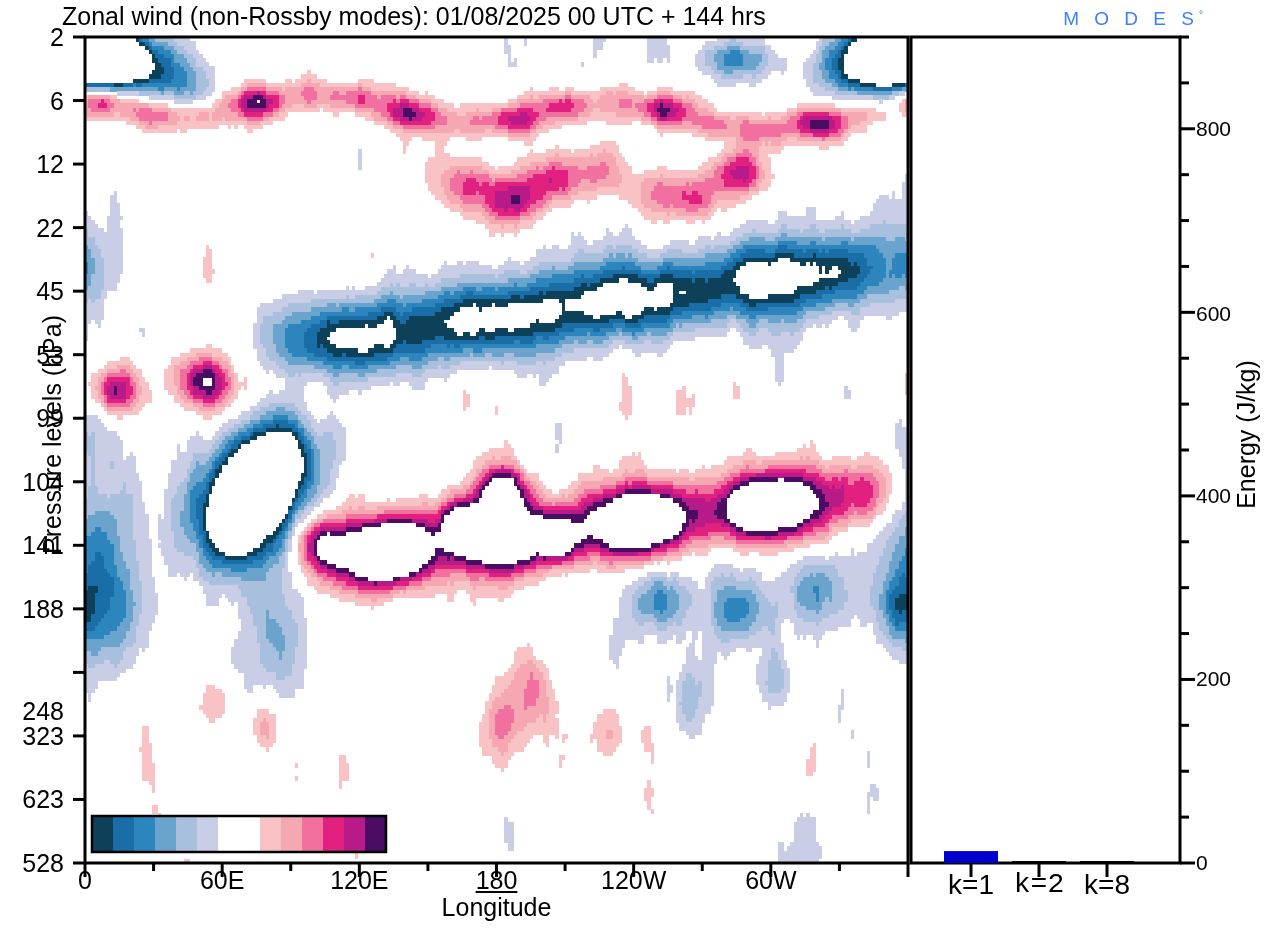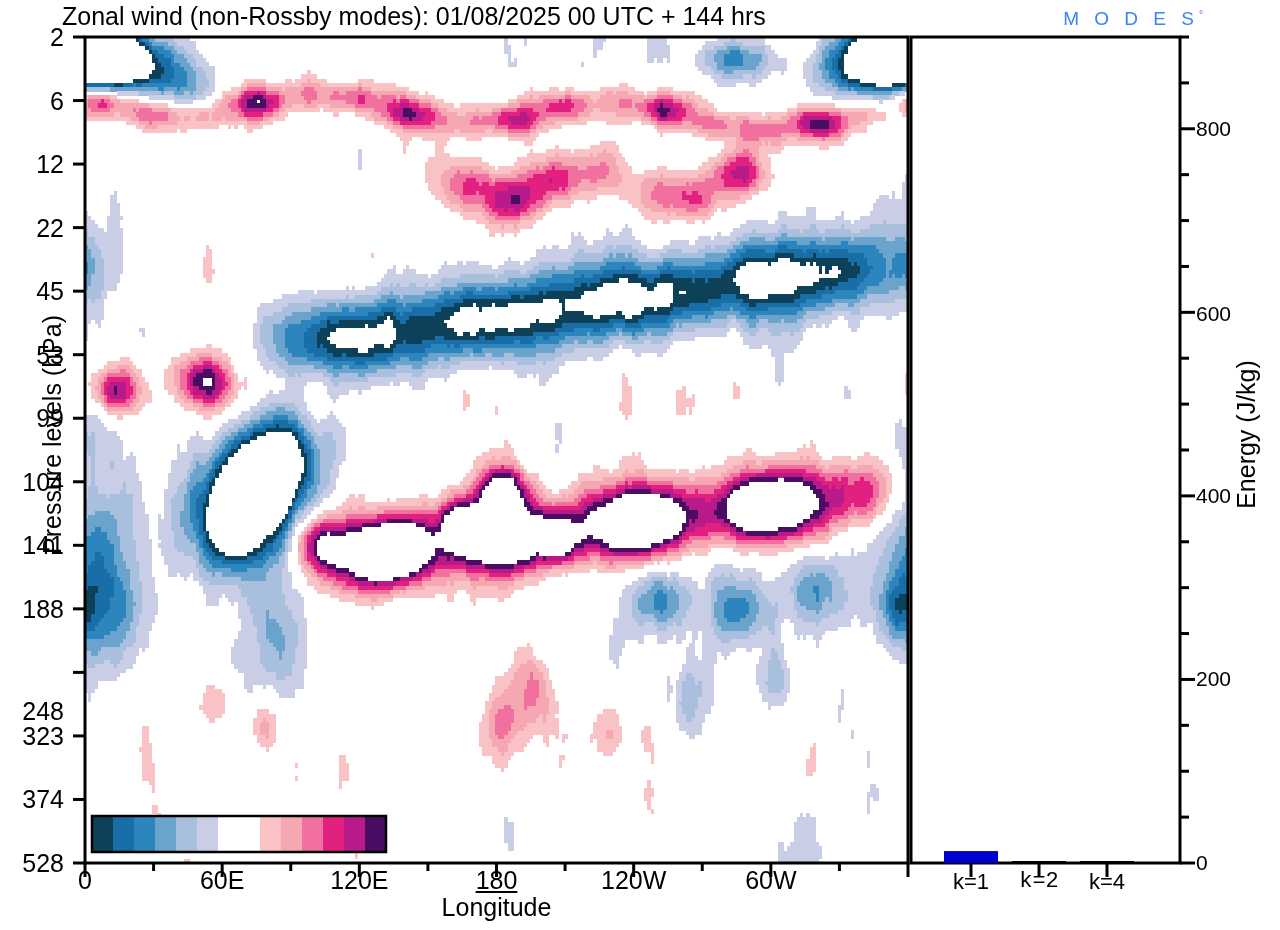--- a/index.html
+++ b/index.html
@@ -11,21 +11,21 @@
   #brand sup{font-size:10px;letter-spacing:0;vertical-align:super;}
   #ylabel{left:-148px;top:420px;width:400px;text-align:center;font-size:25px;
           transform:rotate(-90deg);transform-origin:50% 50%;white-space:nowrap;}
   #rlabel{left:1046px;top:420px;width:400px;text-align:center;font-size:25px;
           transform:rotate(-90deg);transform-origin:50% 50%;white-space:nowrap;}
   #xlabel{left:85px;top:893px;width:823px;text-align:center;font-size:25px;}
   .ytick{position:absolute;right:1216px;font-size:25px;text-align:right;
          transform:translateY(-50%);white-space:nowrap;}
   .rtick{position:absolute;left:1196px;font-size:21px;transform:translateY(-50%);white-space:nowrap;}
   .xtick{position:absolute;top:866px;font-size:25px;transform:translateX(-50%);white-space:nowrap;}
-  .ktick{position:absolute;top:869px;font-size:22px;transform:translateX(-50%);white-space:nowrap;}
+  .ktick{position:absolute;top:869px;font-size:28px;transform:translateX(-50%);white-space:nowrap;}
   .cbtick{position:absolute;top:782px;font-size:25px;transform:translateX(-50%);white-space:nowrap;}
   svg{display:block;}
 </style>
 </head>
 <body>
 
 <div class="abs" id="title">Zonal wind (non-Rossby modes):  01/08/2025  00 UTC  + 144 hrs</div>
 <div class="abs" id="brand"><span>M O D E S</span><sup>°</sup></div>
 
 <div class="abs" id="ylabel">Pressure levels (hPa)</div>
@@ -38,42 +38,42 @@
     <div class="ytick" style="top: 164.077px;">12</div>
     <div class="ytick" style="top: 227.615px;">22</div>
     <div class="ytick" style="top: 291.154px;">45</div>
     <div class="ytick" style="top: 354.692px;">53</div>
     <div class="ytick" style="top: 418.231px;">99</div>
     <div class="ytick" style="top: 481.769px;">104</div>
     <div class="ytick" style="top: 545.308px;">141</div>
     <div class="ytick" style="top: 608.846px;">188</div>
     <div class="ytick" style="top: 672.385px; margin-top: 39px;">248</div>
     <div class="ytick" style="top: 735.923px;">323</div>
-    <div class="ytick" style="top: 799.462px;">374</div>
+    <div class="ytick" style="top: 799.462px;">623</div>
     <div class="ytick" style="top: 863px;">528</div>
   </div>
 <div class="abs" id="xticklayer" style="left:0;top:0;width:1280px;height:930px;">
     <div class="xtick" style="left: 85px;">0</div>
     <div class="xtick" style="left: 222.167px;">60E</div>
     <div class="xtick" style="left: 359.333px;">120E</div>
     <div class="xtick" style="left: 496.5px; text-decoration: underline;">180</div>
     <div class="xtick" style="left: 633.667px;">120W</div>
     <div class="xtick" style="left: 770.833px;">60W</div>
   </div>
 <div class="abs" id="rticklayer" style="left:0;top:0;width:1280px;height:930px;">
     <div class="rtick" style="top: 863px;">0</div>
     <div class="rtick" style="top: 679.444px;">200</div>
     <div class="rtick" style="top: 495.889px;">400</div>
     <div class="rtick" style="top: 314px;">600</div>
     <div class="rtick" style="top: 128.778px;">800</div>
   </div>
 <div class="abs" id="kticklayer" style="left:0;top:0;width:1280px;height:930px;">
     <div class="ktick" style="left: 971px;">k=1</div>
     <div class="ktick" style="left: 1039px; font-family: Liberation Mono, monospace;">k=2</div>
-    <div class="ktick" style="left: 1107px;">k=4</div>
+    <div class="ktick" style="left: 1107px;">k=8</div>
   </div>
 <div class="abs" id="cbticklayer" style="left:0;top:0;width:1280px;height:930px;">
     <div class="cbtick" style="left: 113px;">-12</div>
     <div class="cbtick" style="left: 155px;">-8</div>
     <div class="cbtick" style="left: 197px;">-4</div>
     <div class="cbtick" style="left: 239px;">0</div>
     <div class="cbtick" style="left: 281px;">4</div>
     <div class="cbtick" style="left: 323px;">8</div>
     <div class="cbtick" style="left: 365px;">12</div>
   </div>

